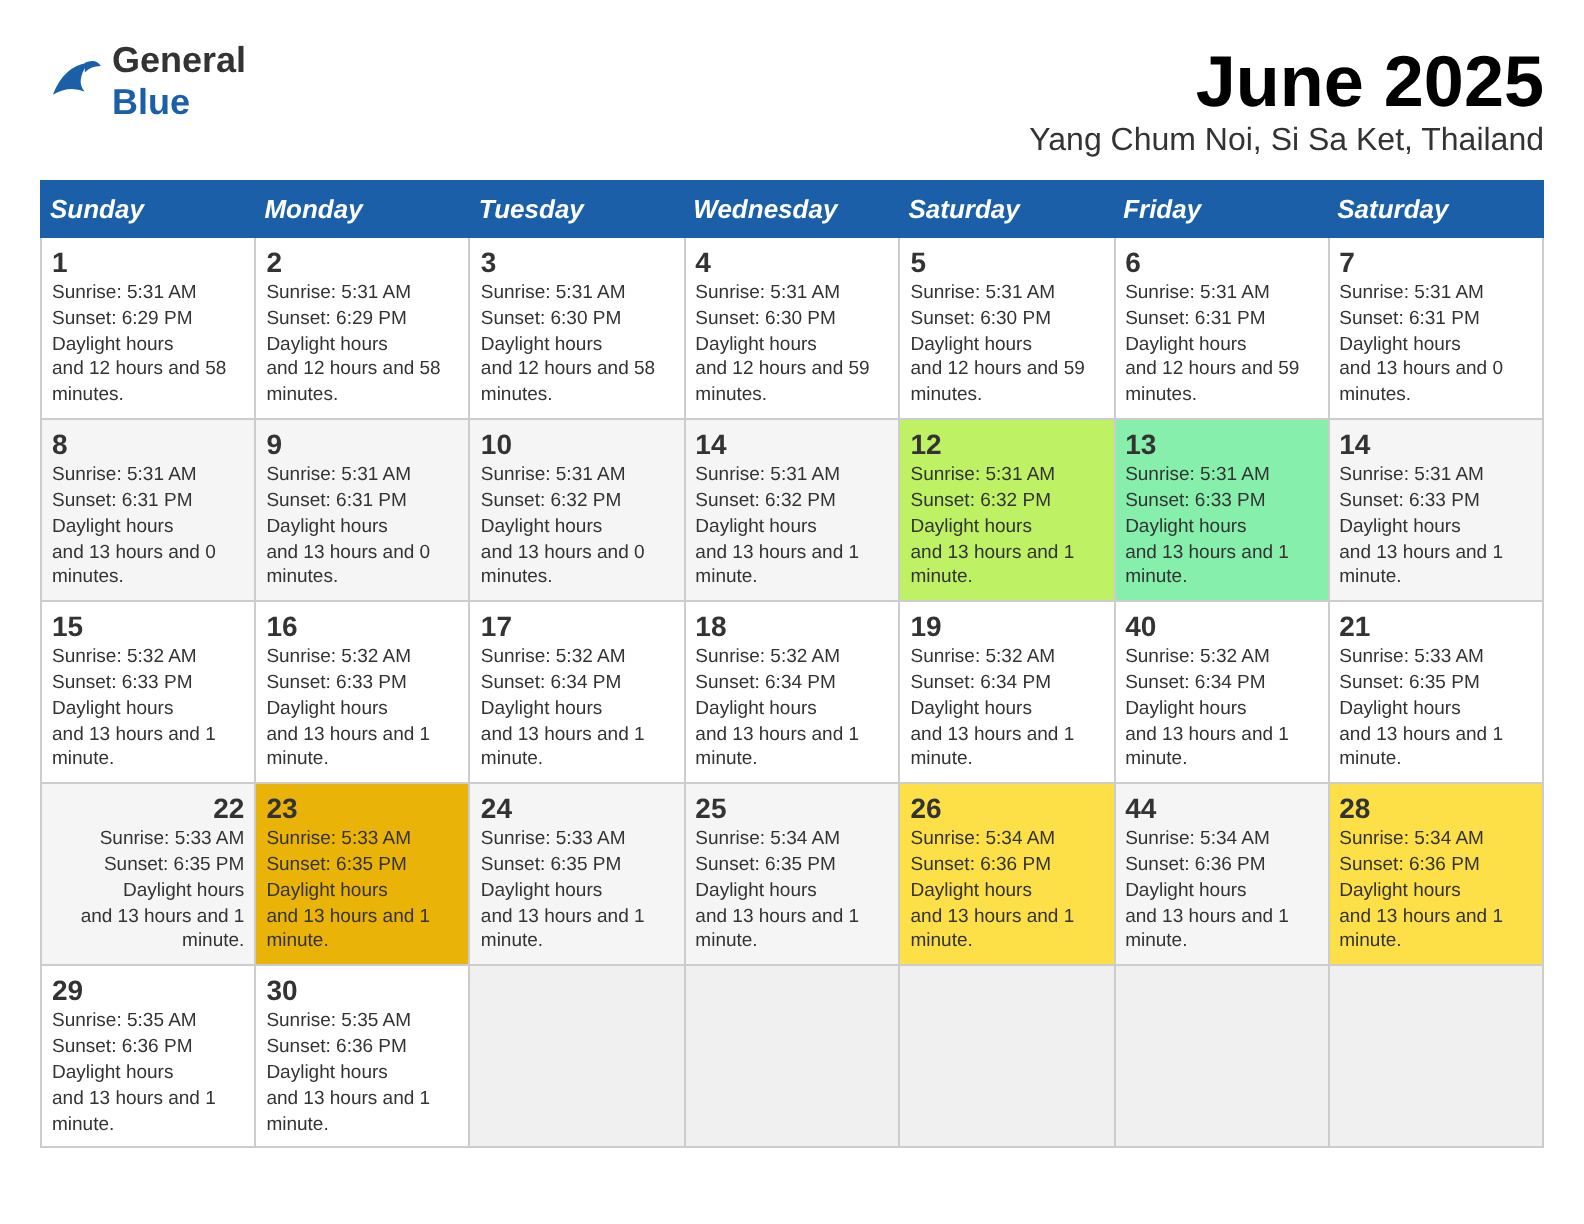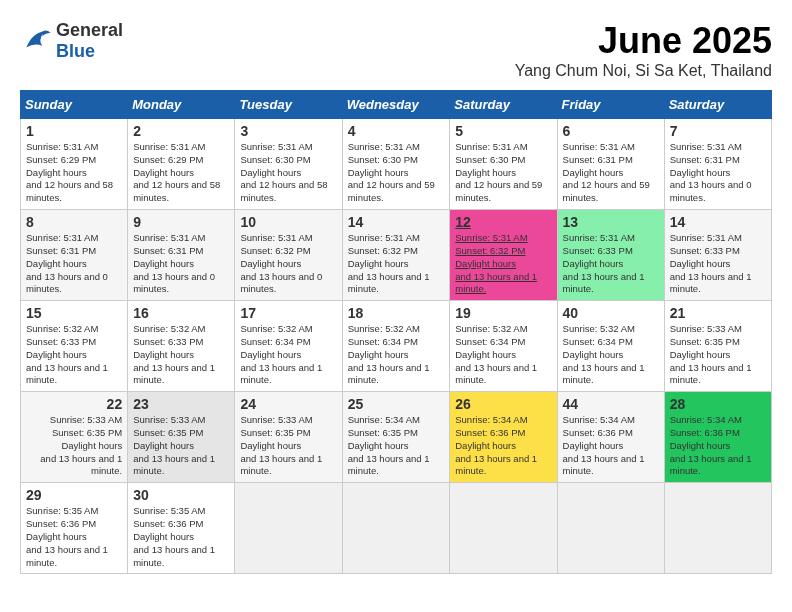--- a/index.html
+++ b/index.html
@@ -165,21 +165,21 @@
       <div class="day-info">Sunrise: 5:31 AM<br>Sunset: 6:31 PM<br>Daylight hours<br>and 13 hours and 0 minutes.</div>
         </td>
         <td style="background: rgb(245, 245, 245); margin-left: 17px;">
       <span class="day-number">10</span>
       <div class="day-info">Sunrise: 5:31 AM<br>Sunset: 6:32 PM<br>Daylight hours<br>and 13 hours and 0 minutes.</div>
         </td>
         <td style="background: rgb(245, 245, 245);">
       <span class="day-number">14</span>
       <div class="day-info">Sunrise: 5:31 AM<br>Sunset: 6:32 PM<br>Daylight hours<br>and 13 hours and 1 minute.</div>
         </td>
-        <td style="background: #ec4899; text-decoration: underline;">
+        <td style="background: #bef264;">
       <span class="day-number">12</span>
       <div class="day-info">Sunrise: 5:31 AM<br>Sunset: 6:32 PM<br>Daylight hours<br>and 13 hours and 1 minute.</div>
         </td>
         <td style="background: #86efac;">
       <span class="day-number">13</span>
       <div class="day-info">Sunrise: 5:31 AM<br>Sunset: 6:33 PM<br>Daylight hours<br>and 13 hours and 1 minute.</div>
         </td>
         <td style="background: rgb(245, 245, 245);">
       <span class="day-number">14</span>
       <div class="day-info">Sunrise: 5:31 AM<br>Sunset: 6:33 PM<br>Daylight hours<br>and 13 hours and 1 minute.</div>
@@ -213,41 +213,41 @@
         <td>
       <span class="day-number">21</span>
       <div class="day-info">Sunrise: 5:33 AM<br>Sunset: 6:35 PM<br>Daylight hours<br>and 13 hours and 1 minute.</div>
         </td>
       </tr>
       <tr>
         <td style="background: rgb(245, 245, 245); text-align: right;">
       <span class="day-number">22</span>
       <div class="day-info">Sunrise: 5:33 AM<br>Sunset: 6:35 PM<br>Daylight hours<br>and 13 hours and 1 minute.</div>
         </td>
-        <td style="background: #e5e5e5;">
+        <td style="background: #eab308;">
       <span class="day-number">23</span>
       <div class="day-info">Sunrise: 5:33 AM<br>Sunset: 6:35 PM<br>Daylight hours<br>and 13 hours and 1 minute.</div>
         </td>
         <td style="background: rgb(245, 245, 245);">
       <span class="day-number">24</span>
       <div class="day-info">Sunrise: 5:33 AM<br>Sunset: 6:35 PM<br>Daylight hours<br>and 13 hours and 1 minute.</div>
         </td>
         <td style="background: rgb(245, 245, 245);">
       <span class="day-number">25</span>
       <div class="day-info">Sunrise: 5:34 AM<br>Sunset: 6:35 PM<br>Daylight hours<br>and 13 hours and 1 minute.</div>
         </td>
         <td style="background: #fde047;">
       <span class="day-number">26</span>
       <div class="day-info">Sunrise: 5:34 AM<br>Sunset: 6:36 PM<br>Daylight hours<br>and 13 hours and 1 minute.</div>
         </td>
         <td style="background: rgb(245, 245, 245);">
       <span class="day-number">44</span>
       <div class="day-info">Sunrise: 5:34 AM<br>Sunset: 6:36 PM<br>Daylight hours<br>and 13 hours and 1 minute.</div>
         </td>
-        <td style="background: #22c55e;">
+        <td style="background: #fde047;">
       <span class="day-number">28</span>
       <div class="day-info">Sunrise: 5:34 AM<br>Sunset: 6:36 PM<br>Daylight hours<br>and 13 hours and 1 minute.</div>
         </td>
       </tr>
       <tr>
         <td>
       <span class="day-number">29</span>
       <div class="day-info">Sunrise: 5:35 AM<br>Sunset: 6:36 PM<br>Daylight hours<br>and 13 hours and 1 minute.</div>
         </td>
         <td>

